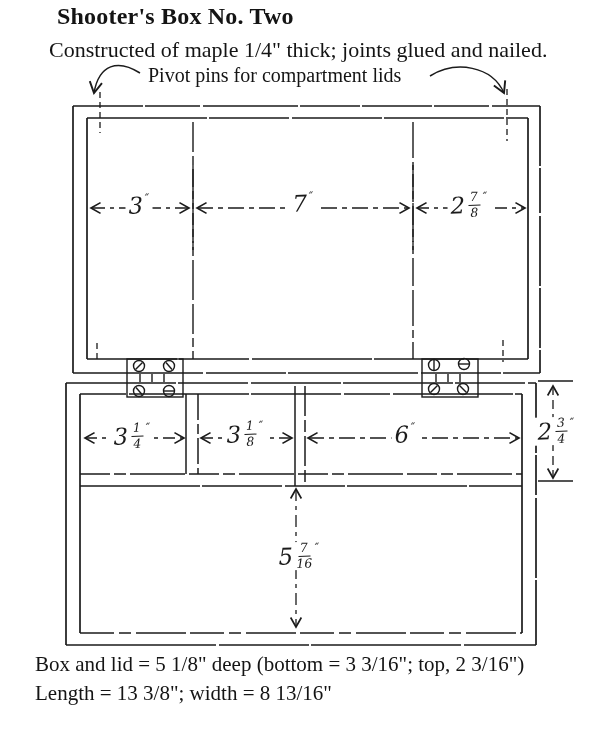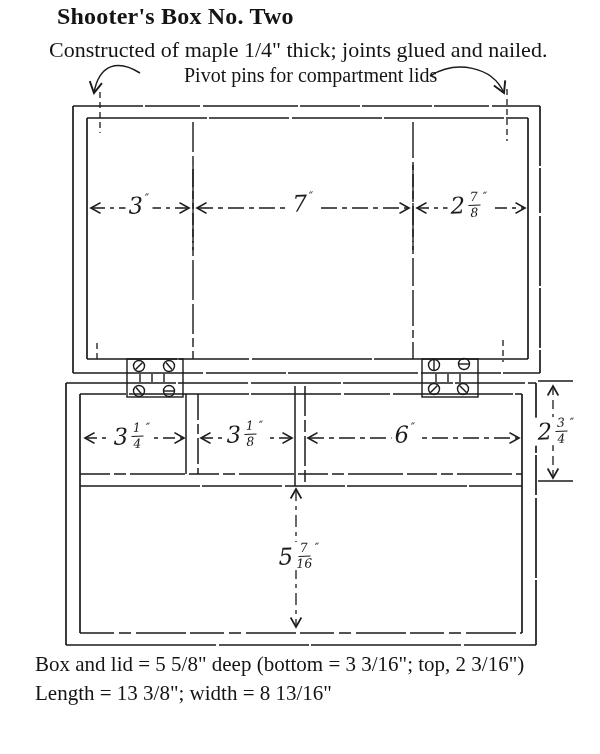--- a/index.html
+++ b/index.html
@@ -4,21 +4,21 @@
 <style>
   html,body{margin:0;padding:0;background:#e8e8e8;}
   #page{
     position:relative;width:600px;height:754px;background:#ffffff;
     font-family:"Liberation Serif",serif;color:#141414;overflow:hidden;
   }
   #page svg{position:absolute;left:0;top:0;}
   .txt{position:absolute;white-space:nowrap;}
   #title{left:57px;top:3px;font-size:24px;font-weight:bold;letter-spacing:.2px;}
   #subtitle{left:49px;top:37px;font-size:22px;}
-  #pivot-label{left:148px;top:64px;font-size:20px;margin-left:36px;}
+  #pivot-label{left:148px;top:64px;font-size:20px;}
   #footer1{left:35px;top:652px;font-size:21px;}
   #footer2{left:35px;top:681px;font-size:21px;}
   .dim{
     position:absolute;transform:translate(-50%,-50%) rotate(-2deg);
     background:#fff;padding:0 3px;display:flex;align-items:center;line-height:1;
     font-family:"DejaVu Serif",serif;font-style:italic;font-size:23px;color:#1b1b1b;
   }
   .dim .frac{display:inline-flex;flex-direction:column;align-items:center;
     font-size:12.5px;line-height:1;margin:0 1px 0 3px;}
   .dim .frac .num{border-bottom:1.4px solid #1b1b1b;padding:0 2px 1px;}
@@ -142,21 +142,21 @@
 
     <g fill="none" stroke="#1b1b1b" stroke-width="1.5">
       <path d="M140,73 C118,59 99,64 94,93" marker-end="url(#ah)"></path>
       <path d="M430,76 C456,60 492,66 504,93" marker-end="url(#ah)"></path>
     </g>
   </svg>
 
   <div class="txt" id="title">Shooter's Box No. Two</div>
   <div class="txt" id="subtitle">Constructed of maple 1/4" thick; joints glued and nailed.</div>
   <div class="txt" id="pivot-label">Pivot pins for compartment lids</div>
-  <div class="txt" id="footer1">Box and lid = 5 5/8" deep (bottom = 3 3/16"; top, 2 3/16")</div>
+  <div class="txt" id="footer1">Box and lid = 5 1/8" deep (bottom = 3 3/16"; top, 2 3/16")</div>
   <div class="txt" id="footer2">Length = 13 3/8"; width = 8 13/16"</div>
 
   <div class="dim" style="left:139px;top:206px;">
     <span class="whole">3</span>
       <span class="unit">″</span>
   </div>
   <div class="dim" style="left:303px;top:204px;">
     <span class="whole">7</span>
       <span class="unit">″</span>
   </div>

